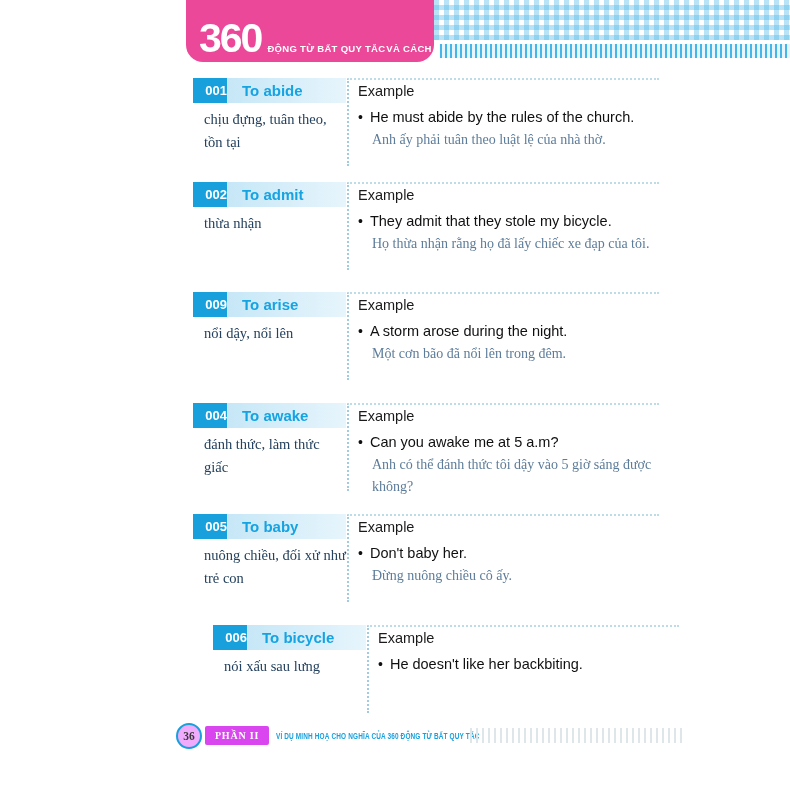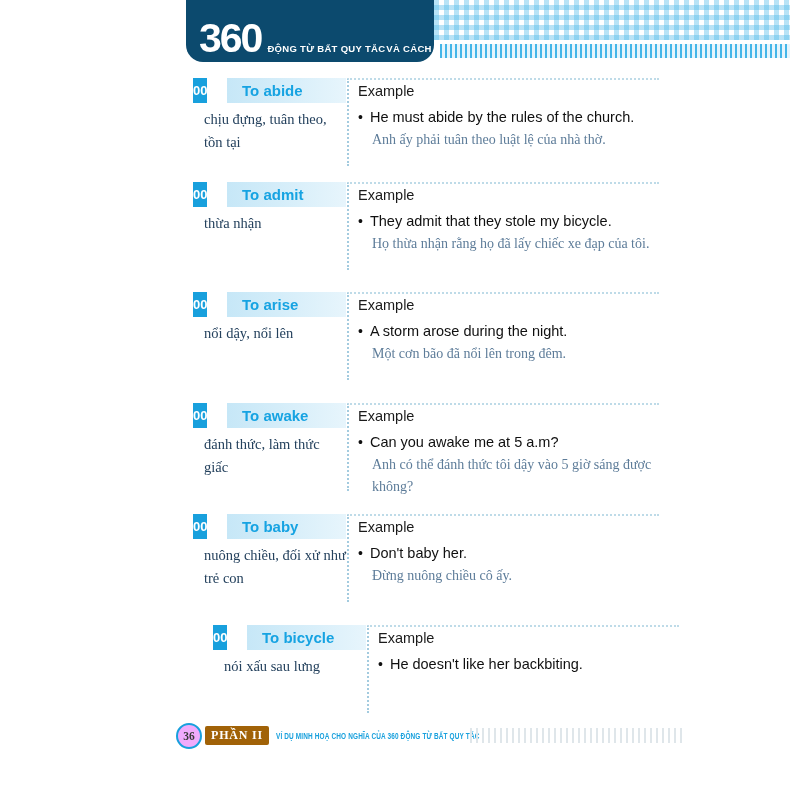--- a/index.html
+++ b/index.html
@@ -4,42 +4,42 @@
 <style>
   html,body { margin:0; padding:0; background:#fff; }
   .page {
     position:relative; width:790px; height:790px; background:#fff;
     overflow:hidden; font-family:"Liberation Sans", sans-serif;
   }
 
   
   .header-badge {
     position:absolute; left:186px; top:0; width:248px; height:62px;
-    background:#0c4a6e; border-radius:0 0 17px 17px;
+    background:#ec4899; border-radius:0 0 17px 17px;
     display:flex; align-items:flex-end; padding:0 0 7px 13px; box-sizing:border-box; gap:6px;
   }
   .big-num { font-weight:bold; font-size:41px; line-height:34px; color:#fff; letter-spacing:-2px; }
   .title-lines { display:flex; flex-direction:row; gap:1px; padding-bottom:1px;
     font-weight:bold; font-size:9.5px; line-height:11px; color:#fff; letter-spacing:.3px; white-space:nowrap; }
   .gingham {
     position:absolute; left:434px; top:0; width:356px; height:40px; background-color:#fff;
     background-image:
       repeating-linear-gradient(90deg, rgba(79,186,233,.40) 0 5px, rgba(79,186,233,0) 5px 10px),
       repeating-linear-gradient(0deg, rgba(79,186,233,.40) 0 5px, rgba(79,186,233,0) 5px 10px);
   }
   .comb {
     position:absolute; left:440px; top:44px; width:350px; height:14px;
     background:repeating-linear-gradient(90deg,#45b6e8 0 2px, rgba(211,237,250,.55) 2px 5px);
   }
 
   
   .entry { position:absolute; left:193px; width:575px; height:104px; }
   .num {
-    position:absolute; left:0; top:0; width:14px; height:25px; background:#18a0dd;
-    color:#fff; font-weight:bold; font-size:13px; line-height:25px; text-align:center;
+    position:absolute; left:0; top:0; width:34px; height:25px; background:#18a0dd;
+    color:#fff; font-weight:bold; font-size:13px; line-height:25px; text-align:right;
   }
   .titlebar {
     position:absolute; left:34px; top:0; width:119px; height:25px;
     background:linear-gradient(90deg,#c6e7f7,#e7f5fc);
     line-height:25px; padding-left:15px; box-sizing:border-box; white-space:nowrap;
   }
   .verb { font-weight:bold; font-size:15px; color:#16a3e2; }
   .meaning {
     position:absolute; left:11px; top:30px; width:142px;
     font-family:"Liberation Serif", serif; font-size:14.5px; line-height:23px; color:#24415d;
@@ -58,22 +58,22 @@
   }
 
   
   .page-circle {
     position:absolute; left:176px; top:723px; width:26px; height:26px; box-sizing:border-box;
     border:2px solid #18a0dd; border-radius:50%; background:#f0abfc;
     font-family:"Liberation Serif", serif; font-weight:bold; font-size:11.5px; line-height:22px;
     text-align:center; color:#3a3a3a;
   }
   .part-badge {
-    position:absolute; left:205px; top:726px; width:64px; height:19px; background:#a16207;
-    color:#fff; font-family:"Liberation Serif", serif; font-weight:bold; font-size:12px;
+    position:absolute; left:205px; top:726px; width:64px; height:19px; background:#d946ef;
+    color:#fff; font-family:"Liberation Serif", serif; font-weight:bold; font-size:10px;
     line-height:19px; text-align:center; letter-spacing:.8px; border-radius:2px;
   }
   .part-title {
     position:absolute; left:276px; top:728px; color:#18a0dd; font-weight:bold; font-size:9.5px;
     line-height:15px; white-space:nowrap; transform:scaleX(.68); transform-origin:left center;
     letter-spacing:.2px;
   }
   .footer-ticks {
     position:absolute; left:470px; top:728px; width:212px; height:15px;
     background:repeating-linear-gradient(90deg,#dfe6ea 0 2px, transparent 2px 6px);

